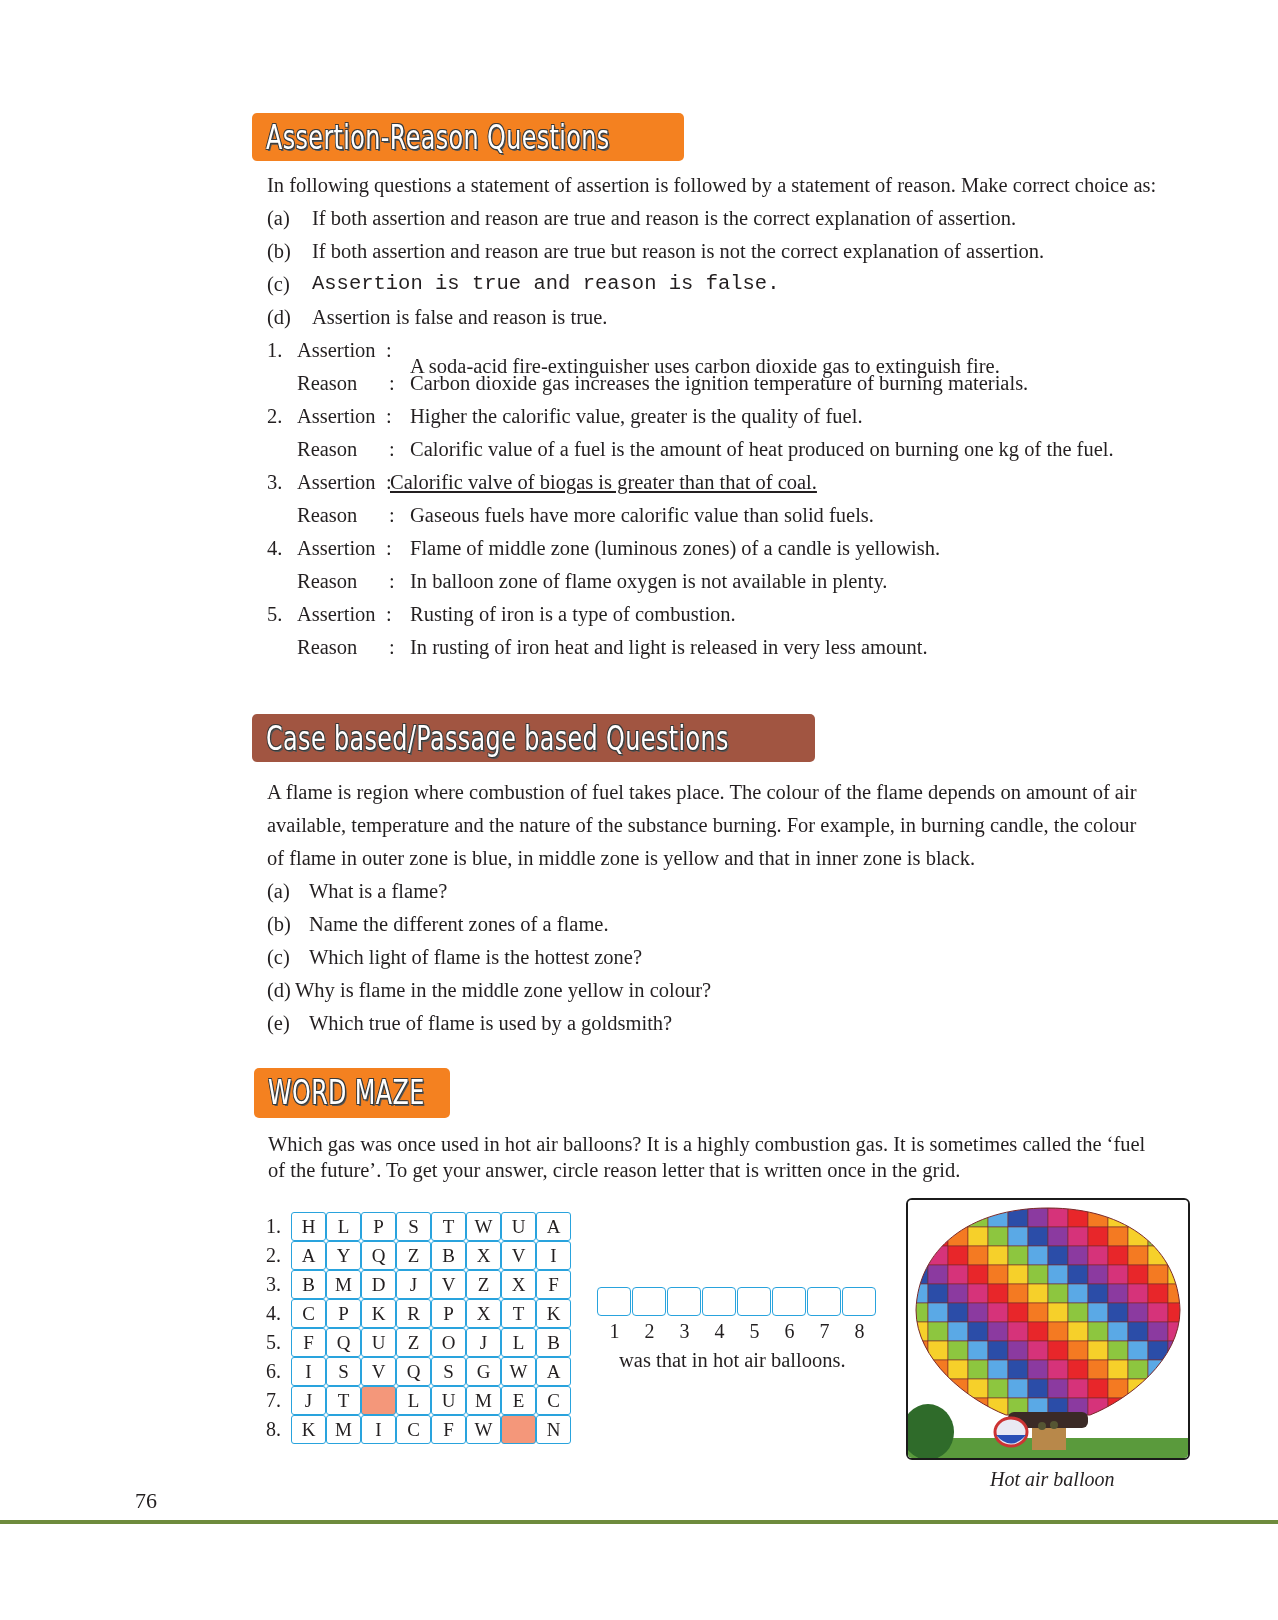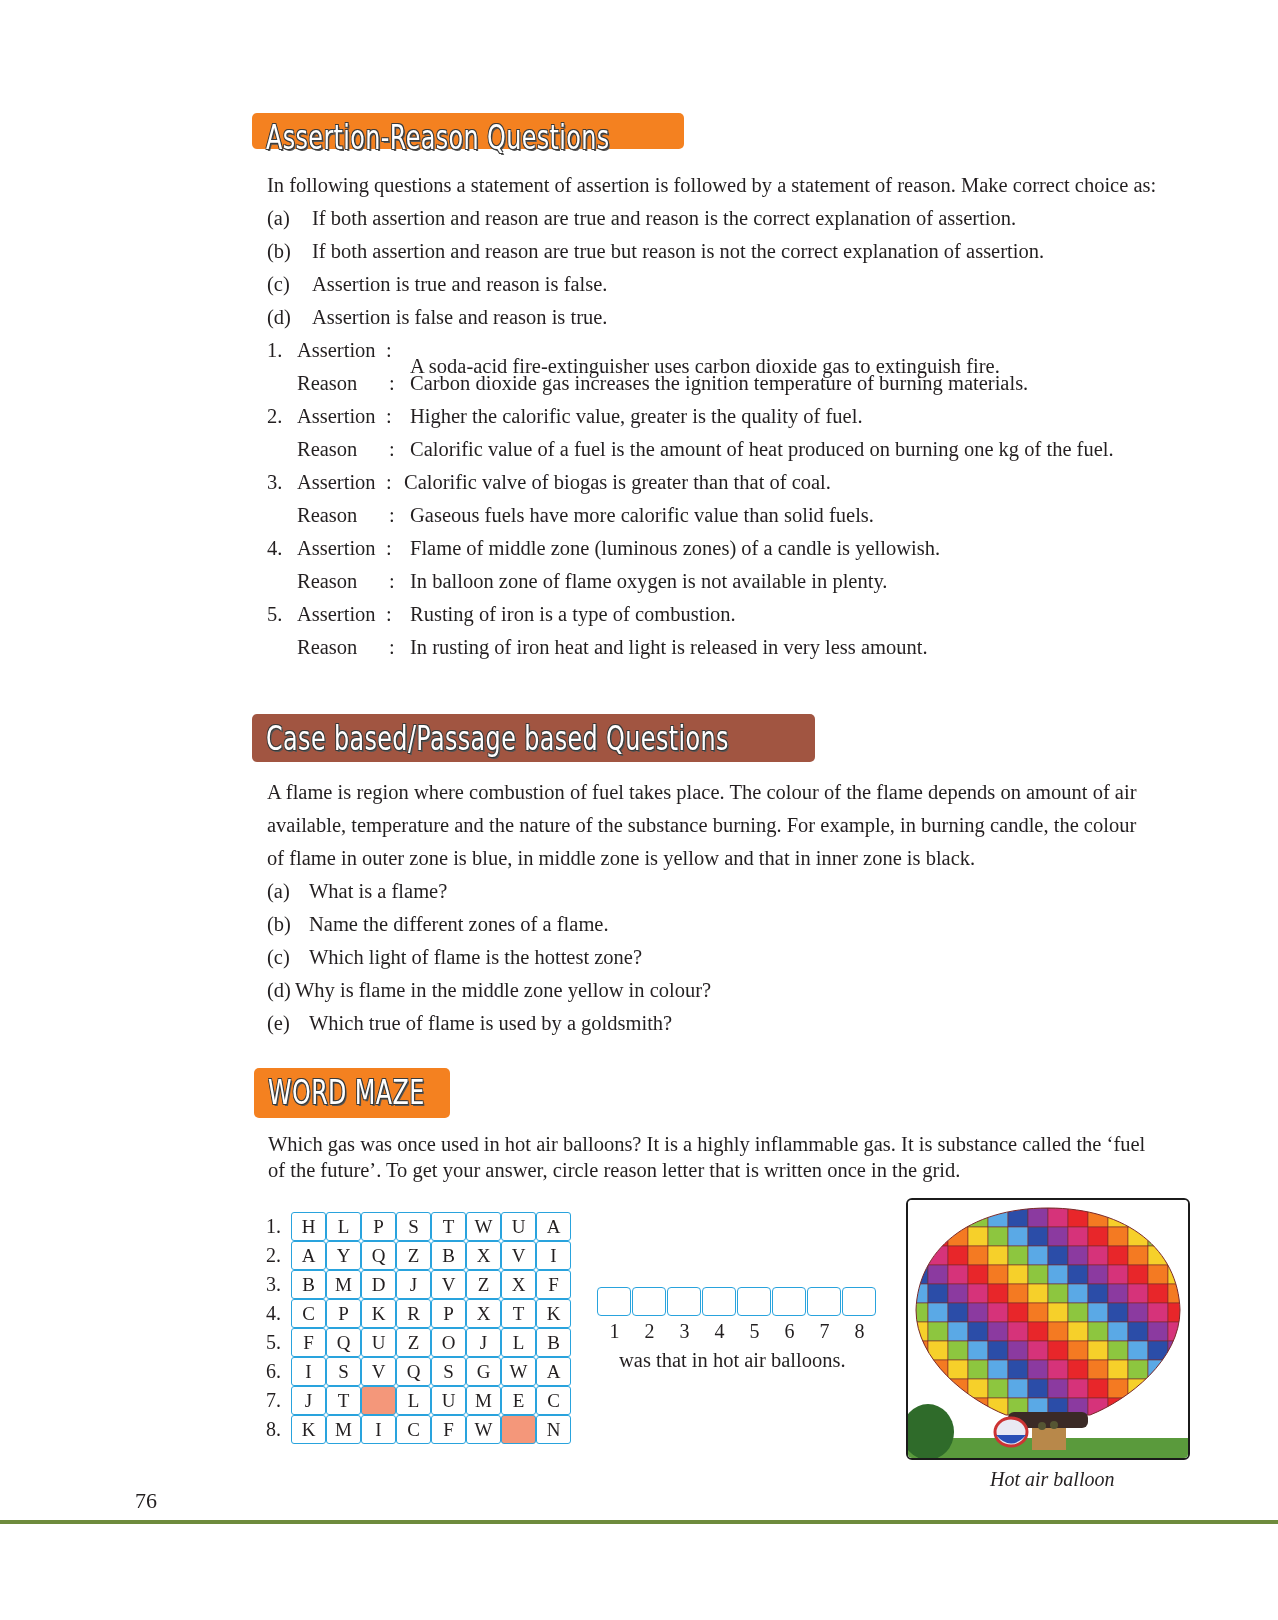--- a/index.html
+++ b/index.html
@@ -22,33 +22,33 @@
   .ans-num { position:absolute; top:1320px; font-size:20px; width:35px; text-align:center; }
   .balloon-frame { position:absolute; left:906px; top:1198px; width:284px; height:262px;
                    border:2.5px solid #1b1b1b; border-radius:6px; overflow:hidden; background:#fff; box-sizing:border-box; }
   .caption { position:absolute; left:990px; top:1468px; font-style:italic; font-size:20px; }
   .page-num { position:absolute; left:135px; top:1488px; font-size:22px; }
   .footer-line { position:absolute; left:0; top:1520px; width:1278px; height:4px; background:#6e8b3d; }
 </style>
 </head>
 <body>
 
-<div class="heading h-orange" style="left:252px; top:113px; width:432px; height:36px; padding-left:14px; font-size:34px;">
+<div class="heading h-orange" style="left:252px; top:113px; width:432px; height:48px; padding-left:14px; font-size:34px;">
   <span>Assertion-Reason Questions</span>
 </div>
 
 <div class="line" style="left:267px; top:173px;">In following questions a statement of assertion is followed by a statement of reason. Make correct choice as:</div>
 
 <div id="ar-options">
     <div class="line" style="left:267px; top:206px;">(a)</div>
     <div class="line" style="left:312px; top:206px;">If both assertion and reason are true and reason is the correct explanation of assertion.</div>
     <div class="line" style="left:267px; top:239px;">(b)</div>
     <div class="line" style="left:312px; top:239px;">If both assertion and reason are true but reason is not the correct explanation of assertion.</div>
     <div class="line" style="left:267px; top:272px;">(c)</div>
-    <div class="line" style="left:312px; top:272px;">Assertion is true and reason is false.</div>
+    <div class="line" style="left:312px; top:272px;font-family:Liberation Mono, monospace;">Assertion is true and reason is false.</div>
     <div class="line" style="left:267px; top:305px;">(d)</div>
     <div class="line" style="left:312px; top:305px;">Assertion is false and reason is true.</div>
   </div>
 <div id="ar-questions">
     <div>
       <div class="line" style="left:267px; top:338px;">1.</div>
       <div class="line" style="left:297px; top:338px;">Assertion</div>
       <div class="line" style="left:386px; top:338px;">:</div>
       <div class="line" style="left:410px; top:354px;">A soda-acid fire-extinguisher uses carbon dioxide gas to extinguish fire.</div>
       <div class="line" style="left:297px; top:371px;">Reason</div>
@@ -61,21 +61,21 @@
       <div class="line" style="left:386px; top:404px;">:</div>
       <div class="line" style="left:410px; top:404px;">Higher the calorific value, greater is the quality of fuel.</div>
       <div class="line" style="left:297px; top:437px;">Reason</div>
       <div class="line" style="left:389px; top:437px;">:</div>
       <div class="line" style="left:410px; top:437px;">Calorific value of a fuel is the amount of heat produced on burning one kg of the fuel.</div>
     </div>
     <div>
       <div class="line" style="left:267px; top:470px;">3.</div>
       <div class="line" style="left:297px; top:470px;">Assertion</div>
       <div class="line" style="left:386px; top:470px;">:</div>
-      <div class="line" style="left:404px; top:470px;">Calorific valve of biogas is greater  than that of coal.</div>
+      <div class="line" style="left:390px; top:470px;text-decoration:underline;">Calorific valve of biogas is greater  than that of coal.</div>
       <div class="line" style="left:297px; top:503px;">Reason</div>
       <div class="line" style="left:389px; top:503px;">:</div>
       <div class="line" style="left:410px; top:503px;">Gaseous fuels have more calorific value than solid fuels.</div>
     </div>
     <div>
       <div class="line" style="left:267px; top:536px;">4.</div>
       <div class="line" style="left:297px; top:536px;">Assertion</div>
       <div class="line" style="left:386px; top:536px;">:</div>
       <div class="line" style="left:410px; top:536px;">Flame of middle zone (luminous zones) of a candle is yellowish.</div>
       <div class="line" style="left:297px; top:569px;">Reason</div>
@@ -111,21 +111,21 @@
     <div class="line" style="left:267px; top:978px;">(d)</div>
     <div class="line" style="left:295px; top:978px;">Why is flame in the middle zone yellow in colour?</div>
     <div class="line" style="left:267px; top:1011px;">(e)</div>
     <div class="line" style="left:309px; top:1011px;">Which true of flame is used by a goldsmith?</div>
   </div>
 
 <div class="heading h-orange" style="left:254px; top:1068px; width:196px; height:50px; padding-left:14px; font-size:34px;">
   <span>WORD MAZE</span>
 </div>
 <div id="wm-instructions">
-    <div class="line" style="left:268px; top:1132px;">Which gas was once used in hot air balloons?  It is a highly inflammable gas. It is substance called the ‘fuel</div>
+    <div class="line" style="left:268px; top:1132px;">Which gas was once used in hot air balloons?  It is a highly combustion gas. It is sometimes called the ‘fuel</div>
     <div class="line" style="left:268px; top:1158px;">of the future’. To get your answer, circle reason letter that is written once in the grid.</div>
   </div>
 <div id="wm-grid">
     <div class="grid-row-label" style="left:266px; top:1212px;">1.</div>
     <div class="cell" style="left:291px; top:1212px;">H</div>
     <div class="cell" style="left:326px; top:1212px;">L</div>
     <div class="cell" style="left:361px; top:1212px;">P</div>
     <div class="cell" style="left:396px; top:1212px;">S</div>
     <div class="cell" style="left:431px; top:1212px;">T</div>
     <div class="cell" style="left:466px; top:1212px;">W</div>

